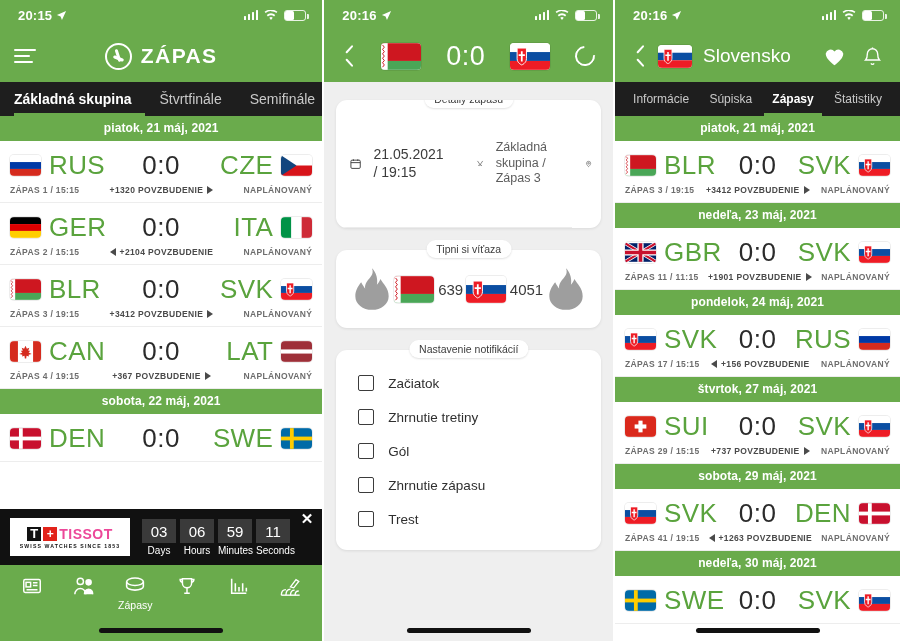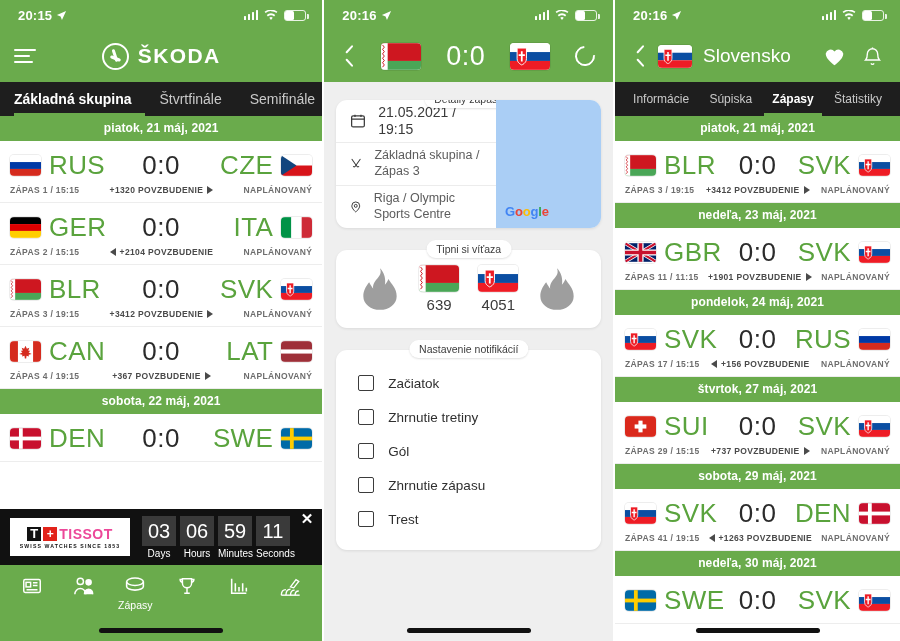--- a/index.html
+++ b/index.html
@@ -108,21 +108,21 @@
             align-items:center; justify-content:center; gap:1px; }
   .tissot-top { display:flex; align-items:center; gap:2px; }
   .tissot-t { background:#111; color:#fff; font-size:13px; font-weight:700; width:14px;
               height:14px; display:flex; align-items:center; justify-content:center; }
   .tissot-plus { background:#e2231a; color:#fff; font-weight:700; font-size:12px; width:14px;
                  height:14px; display:flex; align-items:center; justify-content:center; }
   .tissot-word { font-size:14px; font-weight:700; letter-spacing:.5px; color:#ec4899; }
   .tissot-sub { font-size:5.2px; letter-spacing:1.1px; color:#111; font-weight:600; }
   .countdown { display:flex; gap:4px; margin-left:4px; }
   .cd { width:34px; text-align:center; }
-  .cd-val { background:#3a3a3a; color:#fff; font-size:20px; padding:4px 0 3px; font-weight:400; }
+  .cd-val { background:#3a3a3a; color:#fff; font-size:15px; padding:4px 0 3px; font-weight:400; }
   .cd-lab { color:#fff; font-size:10px; margin-top:2px; }
 
   
   .bottomnav { position:absolute; left:0; right:0; bottom:0; height:76px; background:#6aab4c;
                display:flex; align-items:flex-start; justify-content:space-around;
                padding: 10px 6px 0; }
   .navitem { display:flex; flex-direction:column; align-items:center; gap:4px;
              cursor:pointer; width: 44px; }
   .navitem svg { display:block; }
   .navlabel { color:#fff; font-size:10.5px; }
@@ -130,35 +130,35 @@
              width:124px; height:5px; background:#111; border-radius:3px; }
 
   
   .detail-body { background:#efefef; height: calc(641px - 82px); padding: 18px 12px; position:relative; }
   .card { background:#fff; border-radius:11px; position:relative; margin-bottom:22px;
           box-shadow: 0 1px 3px rgba(0,0,0,.09); }
   .card-badge { position:absolute; top:-10px; left:50%; transform:translateX(-50%);
                 background:#fff; border-radius:9px; padding:3px 10px; font-size:10.5px;
                 color:#3c3c3c; white-space:nowrap; box-shadow:0 1px 2px rgba(0,0,0,.12); }
   .info-card { display:flex; overflow:hidden; height:128px; }
-  .info-left { flex:1; display:flex; flex-direction:column; }
+  .info-left { flex:1; display:flex; }
   .info-row { flex:1; display:flex; align-items:center; gap:11px; padding: 0 13px;
               border-bottom:1px solid #ececec; }
   .info-row:last-child { border-bottom:none; }
   .info-txt { font-size:12.5px; color:#5c5c5c; line-height:1.25; }
   .info-txt.strong { font-size:14px; color:#3b3b3b; }
   .map { width:105px; background:#aaceF5; position:relative; }
   .gmark { position:absolute; left:9px; bottom:9px; font-size:13px; font-weight:600;
            letter-spacing:-.2px; }
   .gm-b{color:#4285F4}.gm-r{color:#EA4335}.gm-y{color:#FBBC05}.gm-g{color:#34A853}
 
   .vote-card { height:78px; display:flex; align-items:center; justify-content:space-around;
                padding: 0 14px; }
   .flame { width:40px; height:44px; fill:#9e9e9e; }
-  .vote-team { display:flex; flex-direction:column; align-items:center; gap:4px; }
+  .vote-team { display:flex; flex-direction:row; align-items:center; gap:4px; }
   .vote-num { font-size:15px; color:#3b3b3b; }
 
   .notif-card { padding: 16px 0 14px; }
   .notif-row { display:flex; align-items:center; gap:14px; padding: 9px 22px; cursor:pointer; }
   .chkbox { width:16px; height:16px; border:1.6px solid #3b3b3b; border-radius:2px; flex:none; }
   .notif-lab { font-size:13.5px; color:#2f2f2f; }
 
   .list-scroll { height: calc(641px - 116px); overflow:hidden; }
 </style>
 </head>
@@ -191,21 +191,21 @@
     </div>
 
     <div class="appbar">
       <div class="hamburger">
           <span></span>
           <span></span>
           <span></span>
         </div>
       <div class="brand">
         <div class="brand-logo"></div>
-        <div class="brand-name">ŠKODA</div>
+        <div class="brand-name">ZÁPAS</div>
       </div>
     </div>
 
     <div class="tabbar">
       <div class="tab active">
           <span>Základná skupina</span>
         </div>
       <div class="tab">
           <span>Štvrtfinále</span>
         </div>

